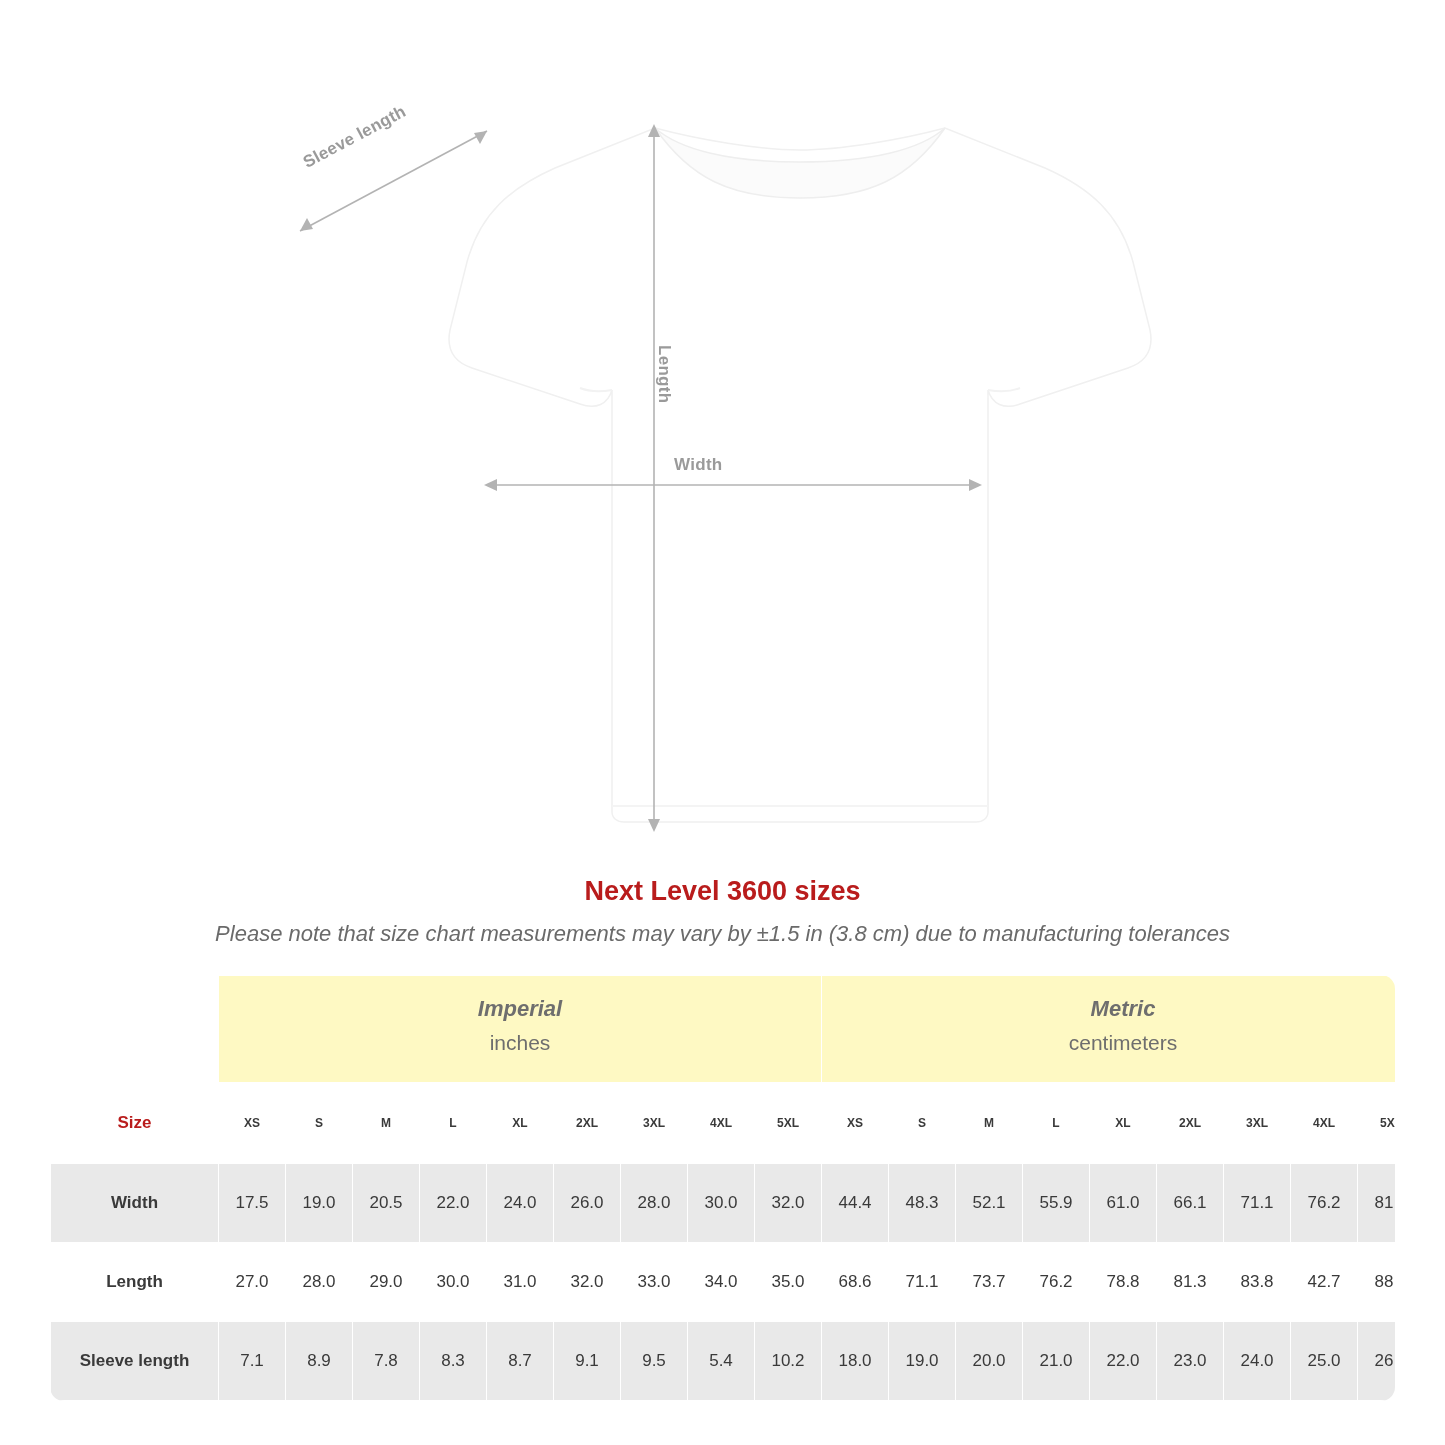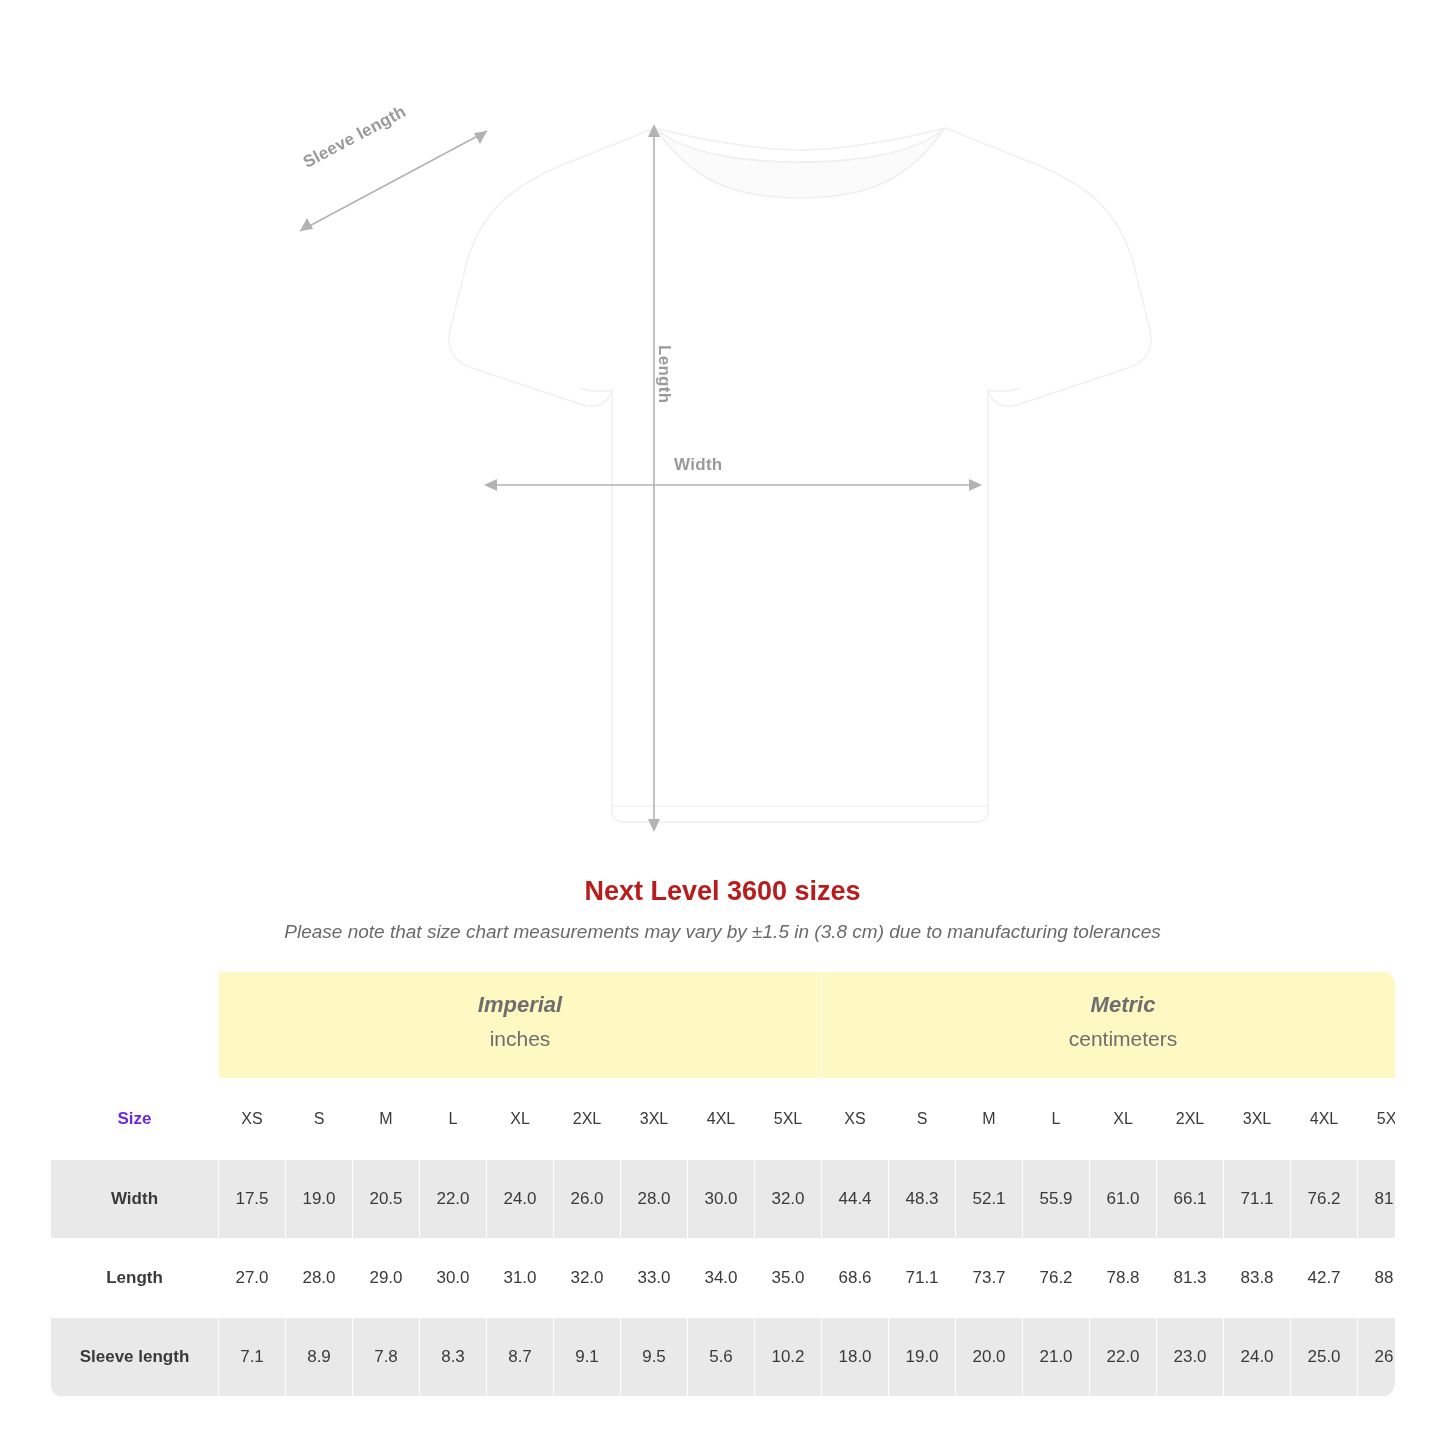--- a/index.html
+++ b/index.html
@@ -60,21 +60,21 @@
     text-align: center;
     margin-top: 16px;
   }
   .chart-title {
     font-size: 27px;
     font-weight: bold;
     color: #b91c1c;
     margin: 0;
   }
   .chart-note {
-    font-size: 19px;
+    font-size: 22px;
     font-style: italic;
     color: #6a6a6a;
     margin: 14px 0 0 0;
   }
 
   
   .table-wrap {
     margin: 28px 50px 0 50px;
     border-radius: 14px;
     overflow: hidden;
@@ -109,27 +109,27 @@
     font-style: normal;
     font-weight: normal;
     line-height: 1.9;
   }
   .corner-cell {
     background: #ffffff;
   }
   tr.size-row td {
     background: #ffffff;
     height: 80px;
-    font-weight: normal;
-    font-size: 16px;
+    font-weight: bold;
+    font-size: 12px;
   }
   tr.size-row td.rowhead {
     font-weight: bold;
     font-size: 17px;
-    color: #6d28d9;
+    color: #b91c1c;
   }
   tr.data-row td {
     height: 78px;
   }
   tr.shade td {
     background: #e9e9e9;
   }
   tr.plain td {
     background: #ffffff;
   }
@@ -310,21 +310,21 @@
 
         <tr class="data-row shade">
           <td class="rowhead">Sleeve length</td>
           <td>7.1</td>
           <td>8.9</td>
           <td>7.8</td>
           <td>8.3</td>
           <td>8.7</td>
           <td>9.1</td>
           <td>9.5</td>
-          <td>5.6</td>
+          <td>5.4</td>
           <td>10.2</td>
           <td>18.0</td>
           <td>19.0</td>
           <td>20.0</td>
           <td>21.0</td>
           <td>22.0</td>
           <td>23.0</td>
           <td>24.0</td>
           <td>25.0</td>
           <td>26.0</td>

